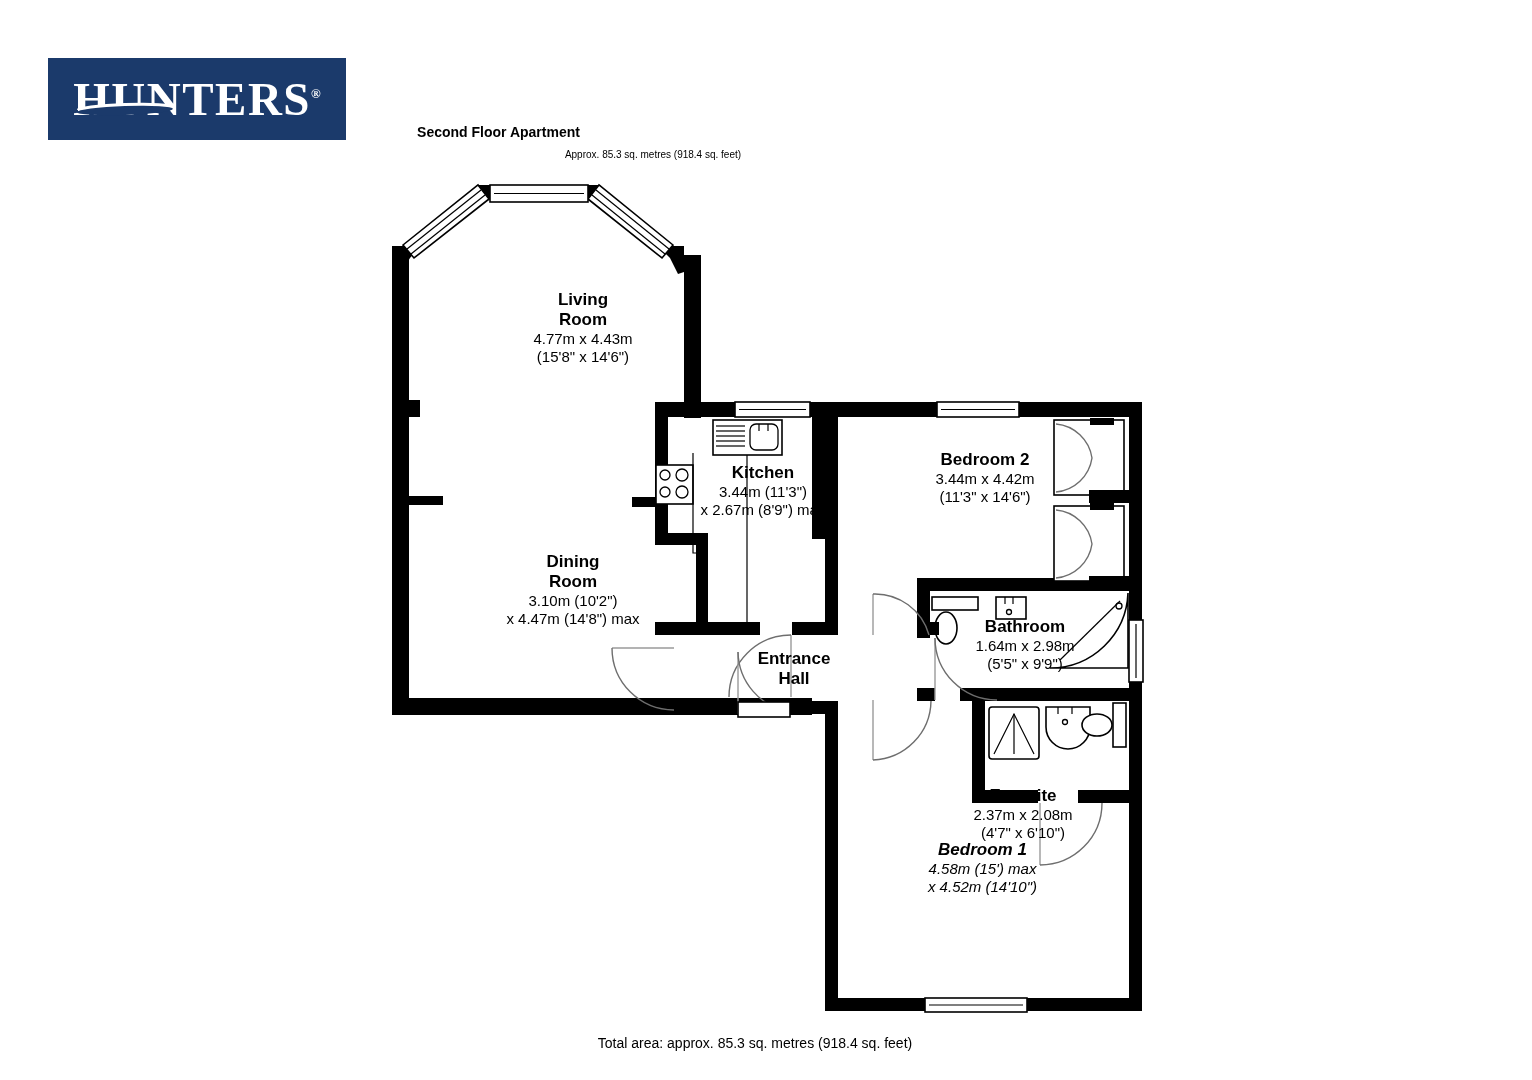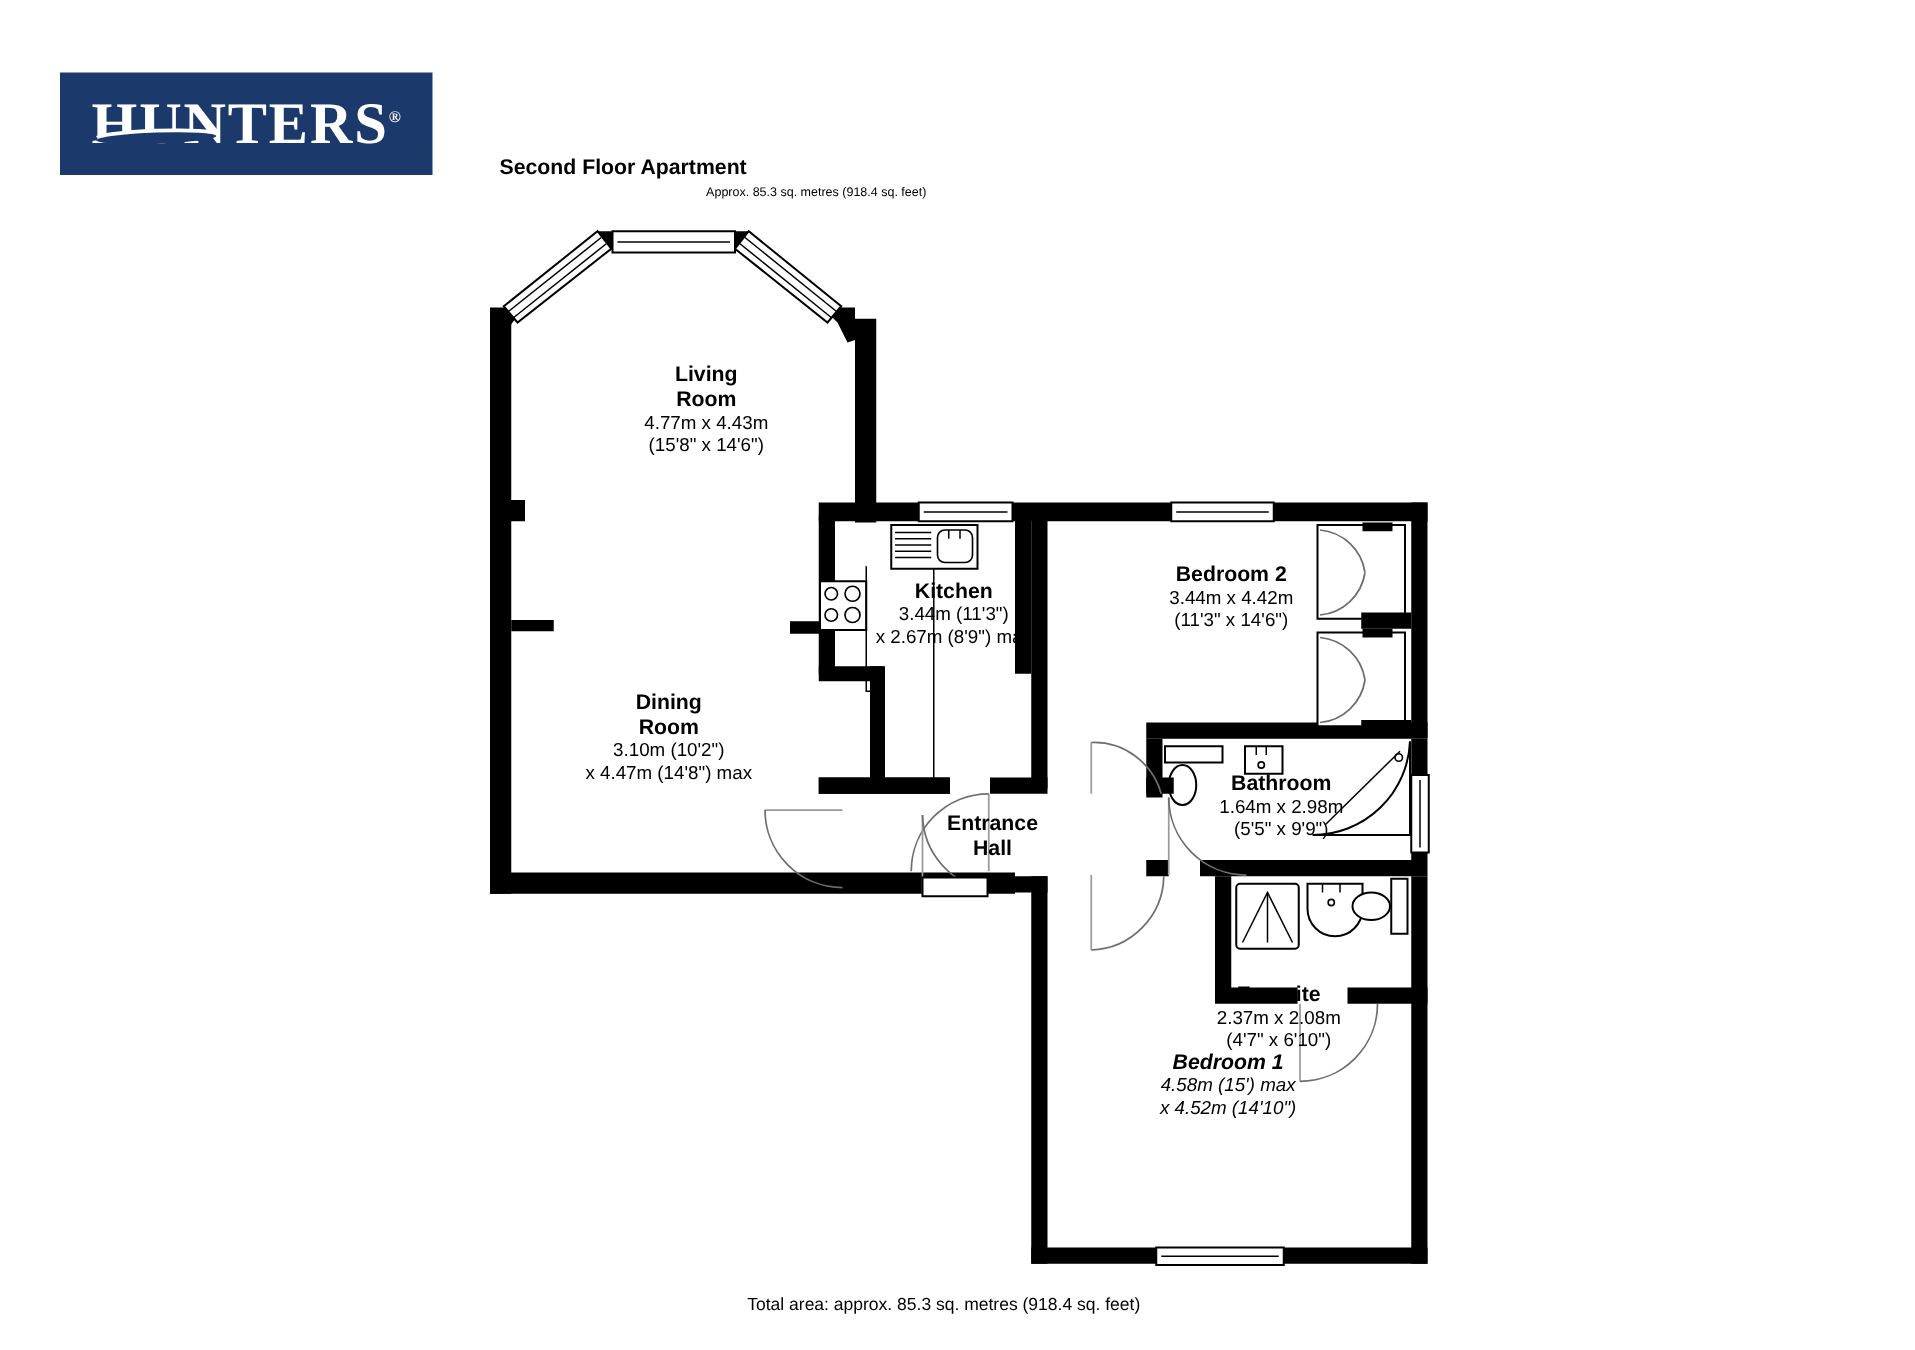--- a/index.html
+++ b/index.html
@@ -55,21 +55,21 @@
     transform: rotate(-2deg);
   }
 
   
   #plan-title {
     position: absolute;
     left: 0;
     top: 124px;
     width: 1223px;
     text-align: center;
-    font-size: 17px;
+    font-size: 14px;
     font-weight: bold;
   }
   #plan-title span { margin-left: -226px; }
   #plan-subtitle {
     position: absolute;
     left: 0;
     top: 149px;
     width: 1532px;
     text-align: center;
     font-size: 10px;
@@ -384,34 +384,34 @@
     <path class="door-arc" d="M873,594 A56,56 0 0 1 929,635"></path>
   </g>
 
   <g>
     <line class="door-leaf" x1="873" y1="760" x2="873" y2="700"></line>
     <path class="door-arc" d="M873,760 A60,60 0 0 0 931,701"></path>
   </g>
 
 </svg>
 
-<div class="room-label" style="left:470px; top:290px; width:190px;">
+<div class="room-label" style="left:488px; top:290px; width:190px;">
   <span class="rl-name">Living</span>
   <span class="rl-name">Room</span>
   <span class="rl-dim">4.77m x 4.43m</span>
   <span class="rl-dim">(15'8" x 14'6")</span>
 </div>
 
 <div class="room-label" style="left:663px; top:463px; width:200px;">
   <span class="rl-name">Kitchen</span>
   <span class="rl-dim">3.44m (11'3")</span>
   <span class="rl-dim">x 2.67m (8'9") max</span>
 </div>
 
-<div class="room-label" style="left:435px; top:552px; width:200px;">
+<div class="room-label" style="left:473px; top:552px; width:200px;">
   <span class="rl-name">Dining</span>
   <span class="rl-name">Room</span>
   <span class="rl-dim">3.10m (10'2")</span>
   <span class="rl-dim">x 4.47m (14'8") max</span>
 </div>
 
 <div class="room-label" style="left:885px; top:450px; width:200px;">
   <span class="rl-name">Bedroom 2</span>
   <span class="rl-dim">3.44m x 4.42m</span>
   <span class="rl-dim">(11'3" x 14'6")</span>

